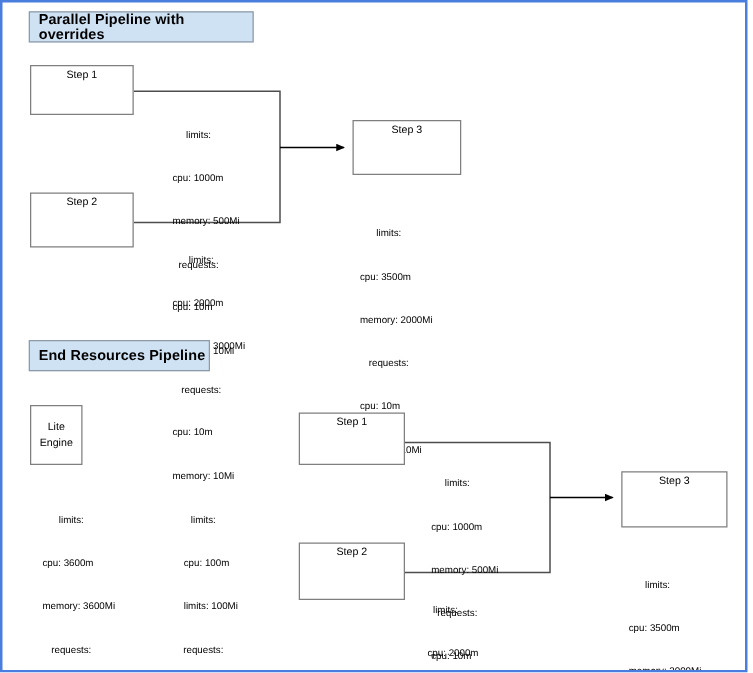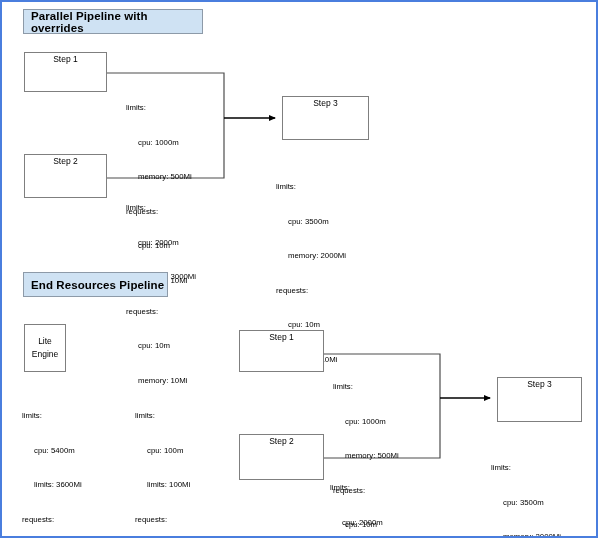--- a/index.html
+++ b/index.html
@@ -46,21 +46,21 @@
   }
   .node span { display: block; }
   .spec {
     position: absolute;
     font-size: 7.8px;
     color: #000000;
     line-height: 1.48;
     white-space: pre;
   }
   .spec .ind { padding-left: 12px; display: block; }
-  .spec .top { display: block; }
+  .spec .top { display: block; text-align: center; }
   svg.wires {
     position: absolute;
     left: 0;
     top: 0;
     width: 602px;
     height: 538px;
     pointer-events: none;
   }
   .wire {
     stroke: #4d4d4d;
@@ -139,22 +139,22 @@
     <span>End Resources Pipeline</span>
   </div>
 
   <div class="node" style="left:22px; top:322px; width:42px; height:48px; flex-direction:column;">
     <span>Lite</span>
     <span>Engine</span>
   </div>
 
   <div class="spec" style="left:20px; top:385px;">
     <span class="top">limits:</span>
-    <span class="ind">cpu: 5400m</span>
-    <span class="ind">limits: 3600Mi</span>
+    <span class="ind">cpu: 3600m</span>
+    <span class="ind">memory: 3600Mi</span>
     <span class="top">requests:</span>
     
     
   </div>
 
 
   <div class="spec" style="left:133px; top:385px;">
     <span class="top">limits:</span>
     <span class="ind">cpu: 100m</span>
     <span class="ind">limits: 100Mi</span>

